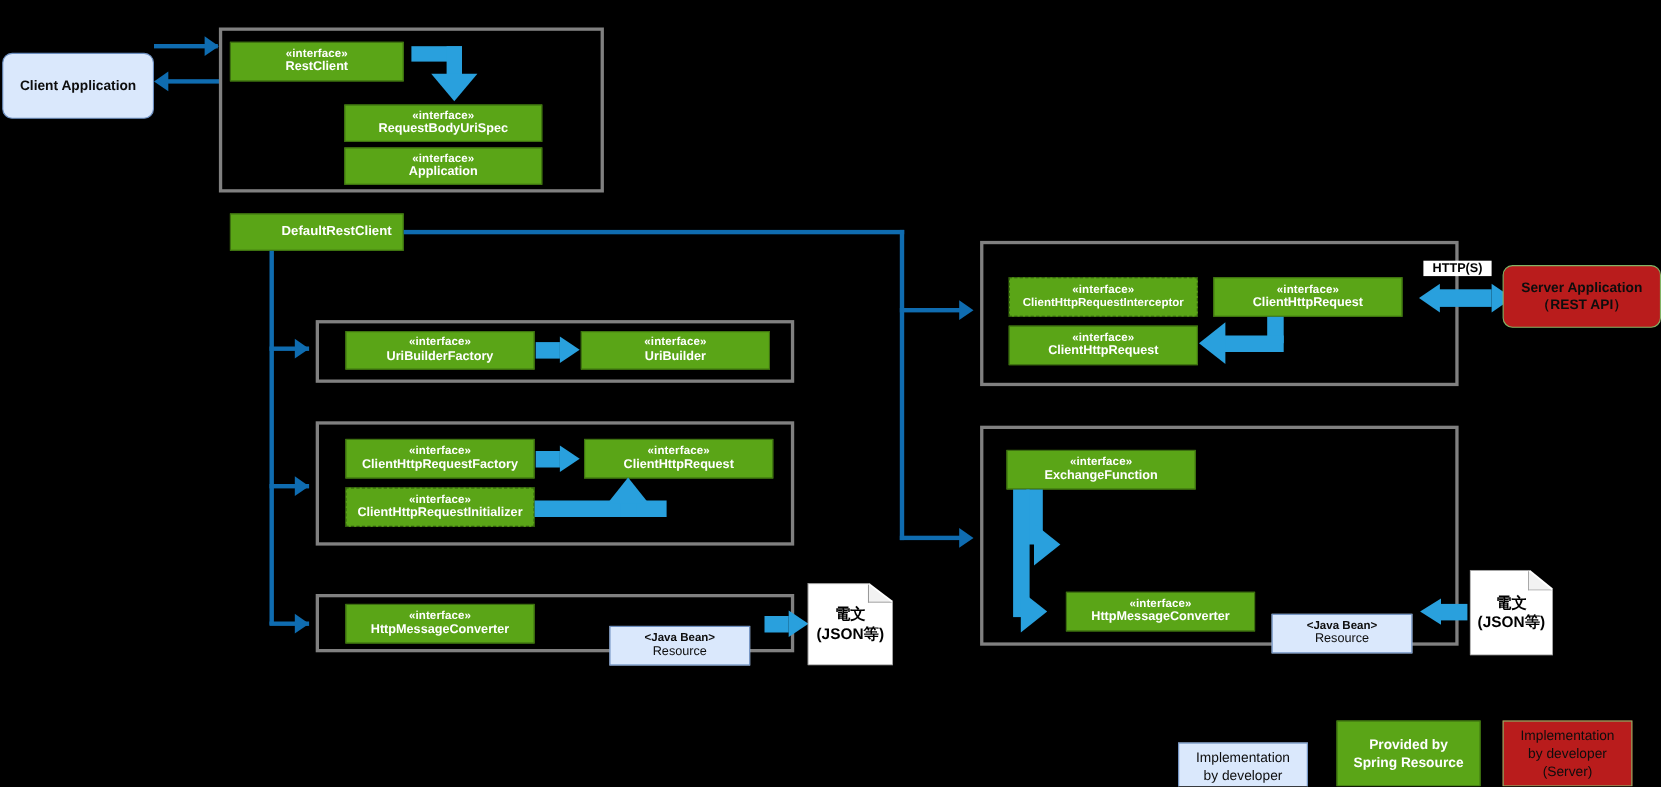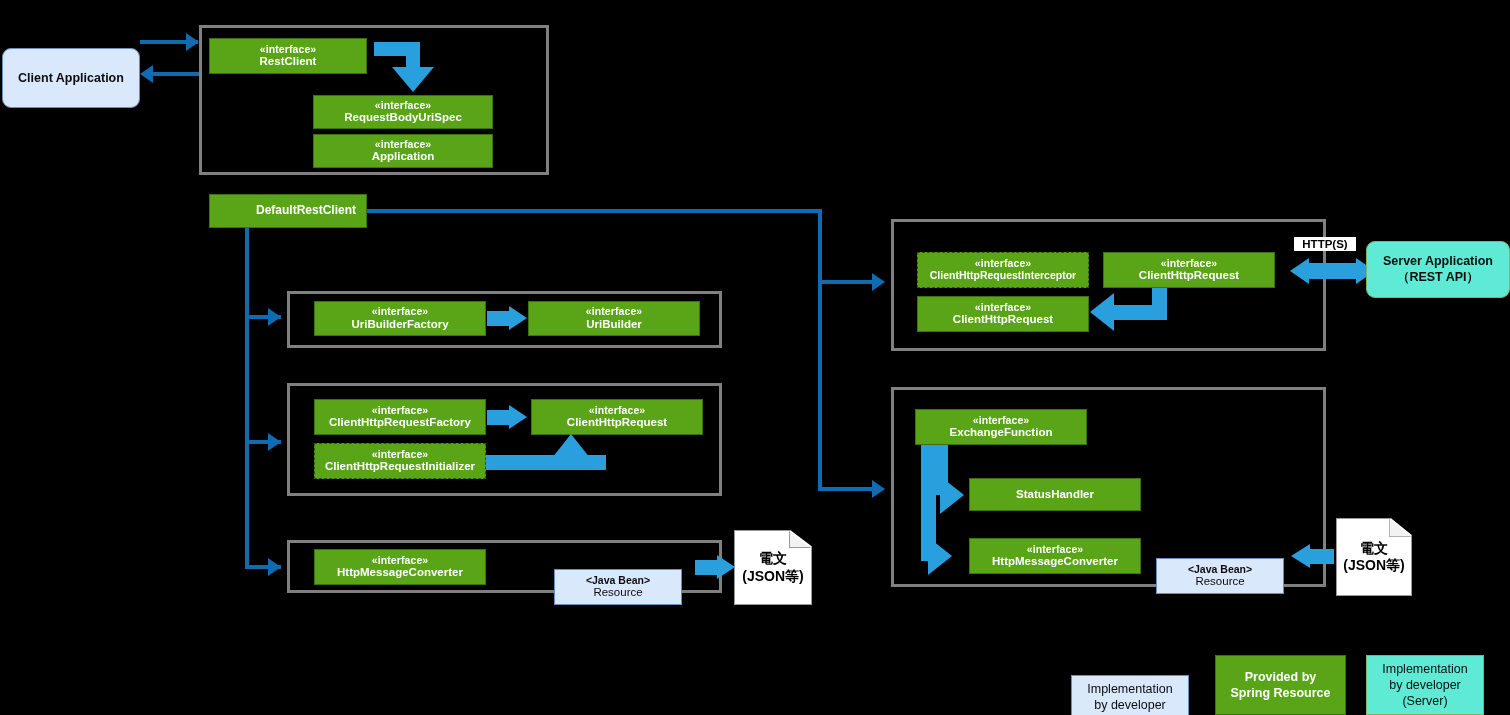--- a/index.html
+++ b/index.html
@@ -22,21 +22,21 @@
   .blue-box{
     background:#dae8fc;border:1px solid #6c8ebf;color:#0d0d0d;
     display:flex;flex-direction:column;align-items:center;justify-content:center;
     text-align:center;line-height:1.2;font-size:11.5px;margin-top:20px;
   }
   .blue-box .stereo{font-size:10.5px;font-weight:bold;}
   .rounded{border-radius:9px;}
   .bold{font-weight:bold;font-size:12.5px;}
 
   .lgreen-box{
-    background:#5eead4;border:1px solid #82b366;color:#0d0d0d;
+    background:#b91c1c;border:1px solid #82b366;color:#0d0d0d;
     display:flex;flex-direction:column;align-items:center;justify-content:center;
     text-align:center;line-height:1.25;font-size:12.5px;font-weight:bold;
   }
 
   
   .group{border:3px solid #808080;background:transparent;}
 
   
   .conn{background:#0f6cb0;}
   .conn-h{height:4px;}
@@ -237,23 +237,20 @@
     <span class="stereo">«interface»</span>
     <span class="nm">ExchangeFunction</span>
   </div>
 
   <div class="abs blk" style="left:933px;top:445px;width:15px;height:50px;"></div>
   <div class="abs bt bt-r" style="left:940px;top:476px;"></div>
 
   <div class="abs blk" style="left:921px;top:445px;width:15px;height:116px;"></div>
   <div class="abs bt bt-r" style="left:928px;top:537px;"></div>
 
-  <div class="abs green-box" style="left:969px;top:478px;width:172px;height:33px;">
-    <span class="nm">StatusHandler</span>
-  </div>
 
   <div class="abs green-box" style="left:969px;top:538px;width:172px;height:36px;">
     <span class="stereo">«interface»</span>
     <span class="nm">HttpMessageConverter</span>
   </div>
 
   <div class="abs blue-box" style="left:1156px;top:538px;width:128px;height:36px;">
     <span class="stereo">&lt;Java Bean&gt;</span>
     <span>Resource</span>
   </div>

